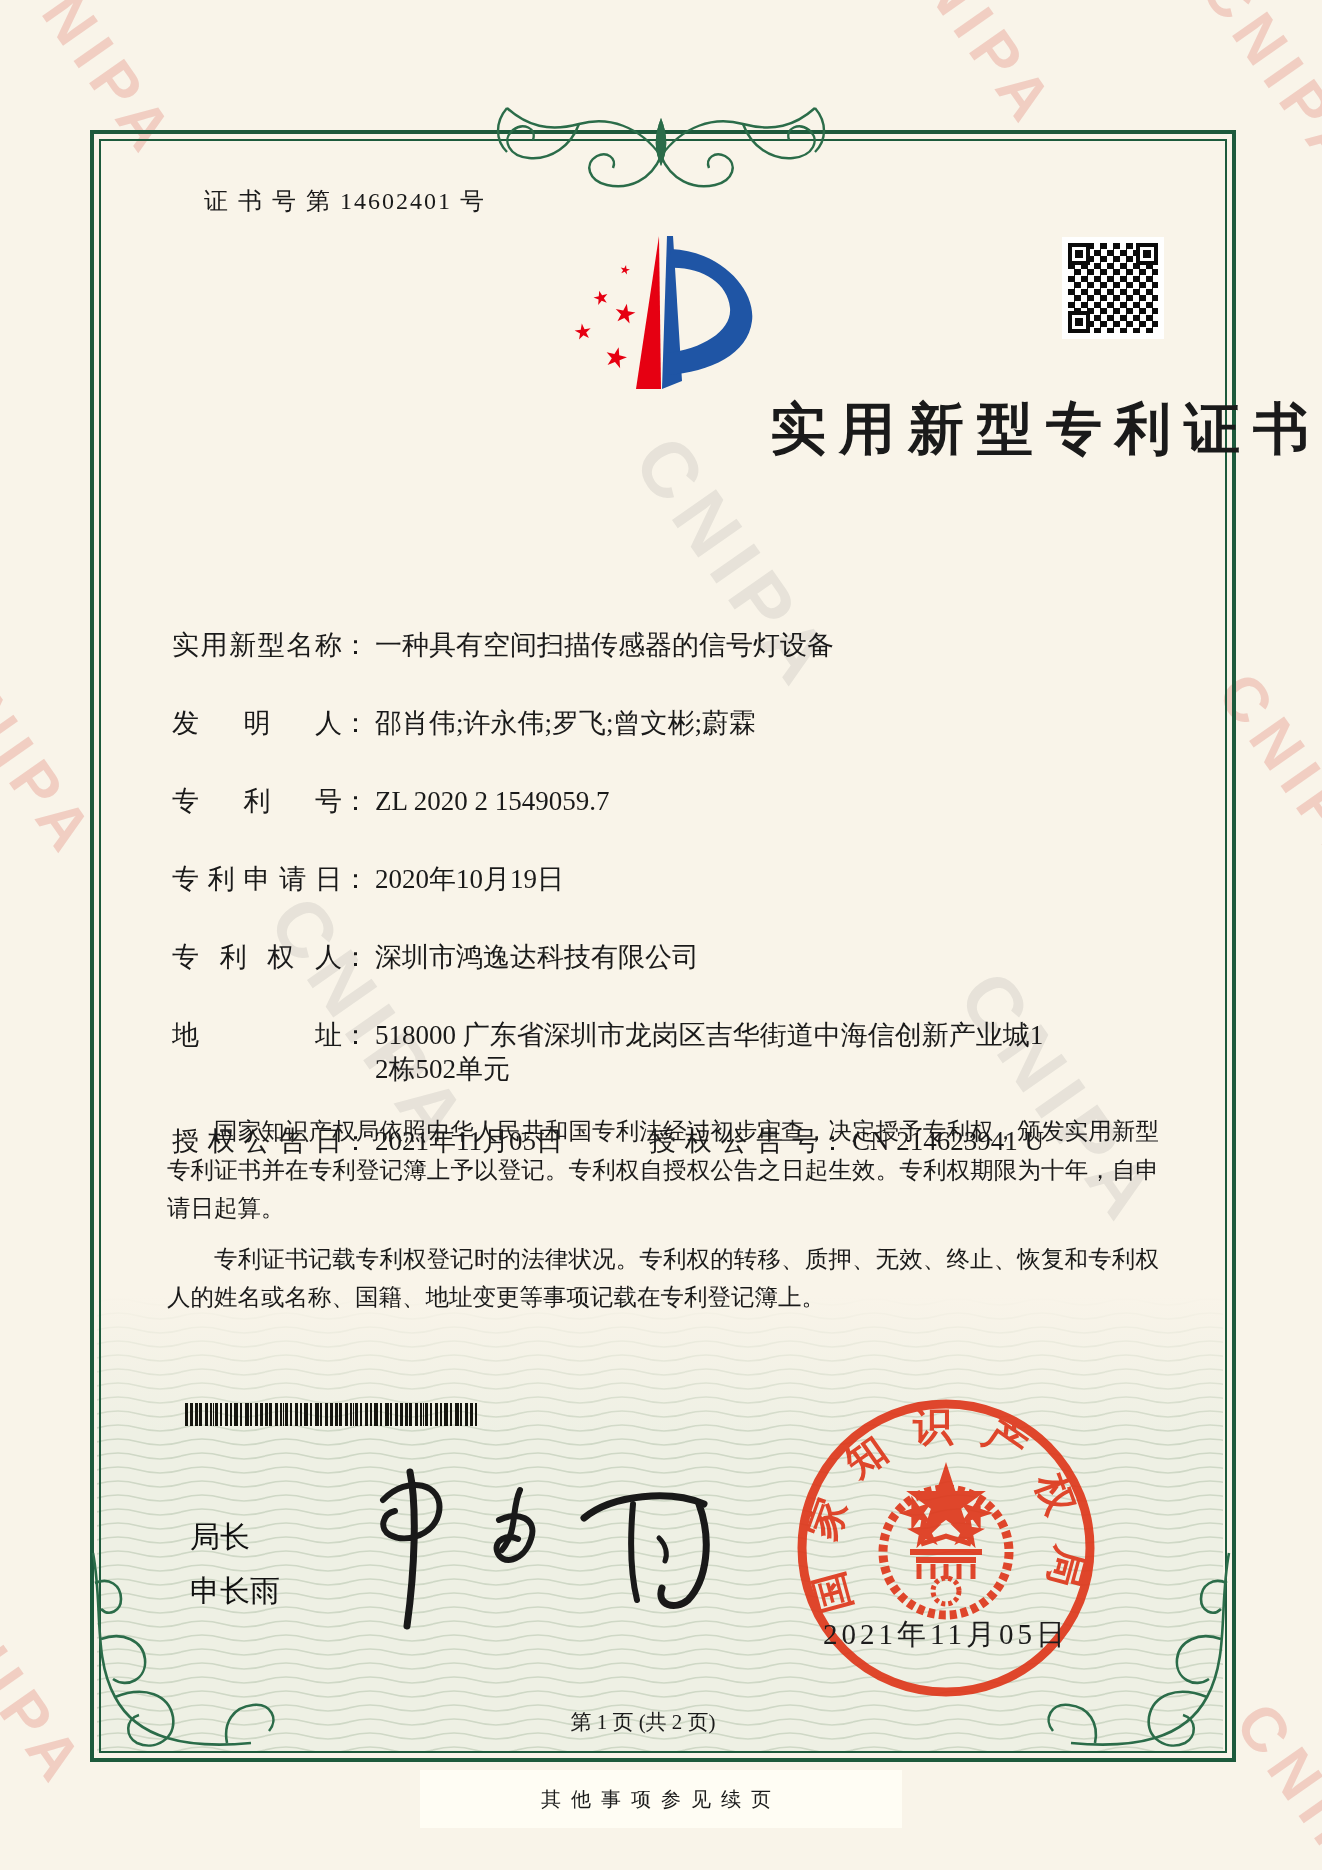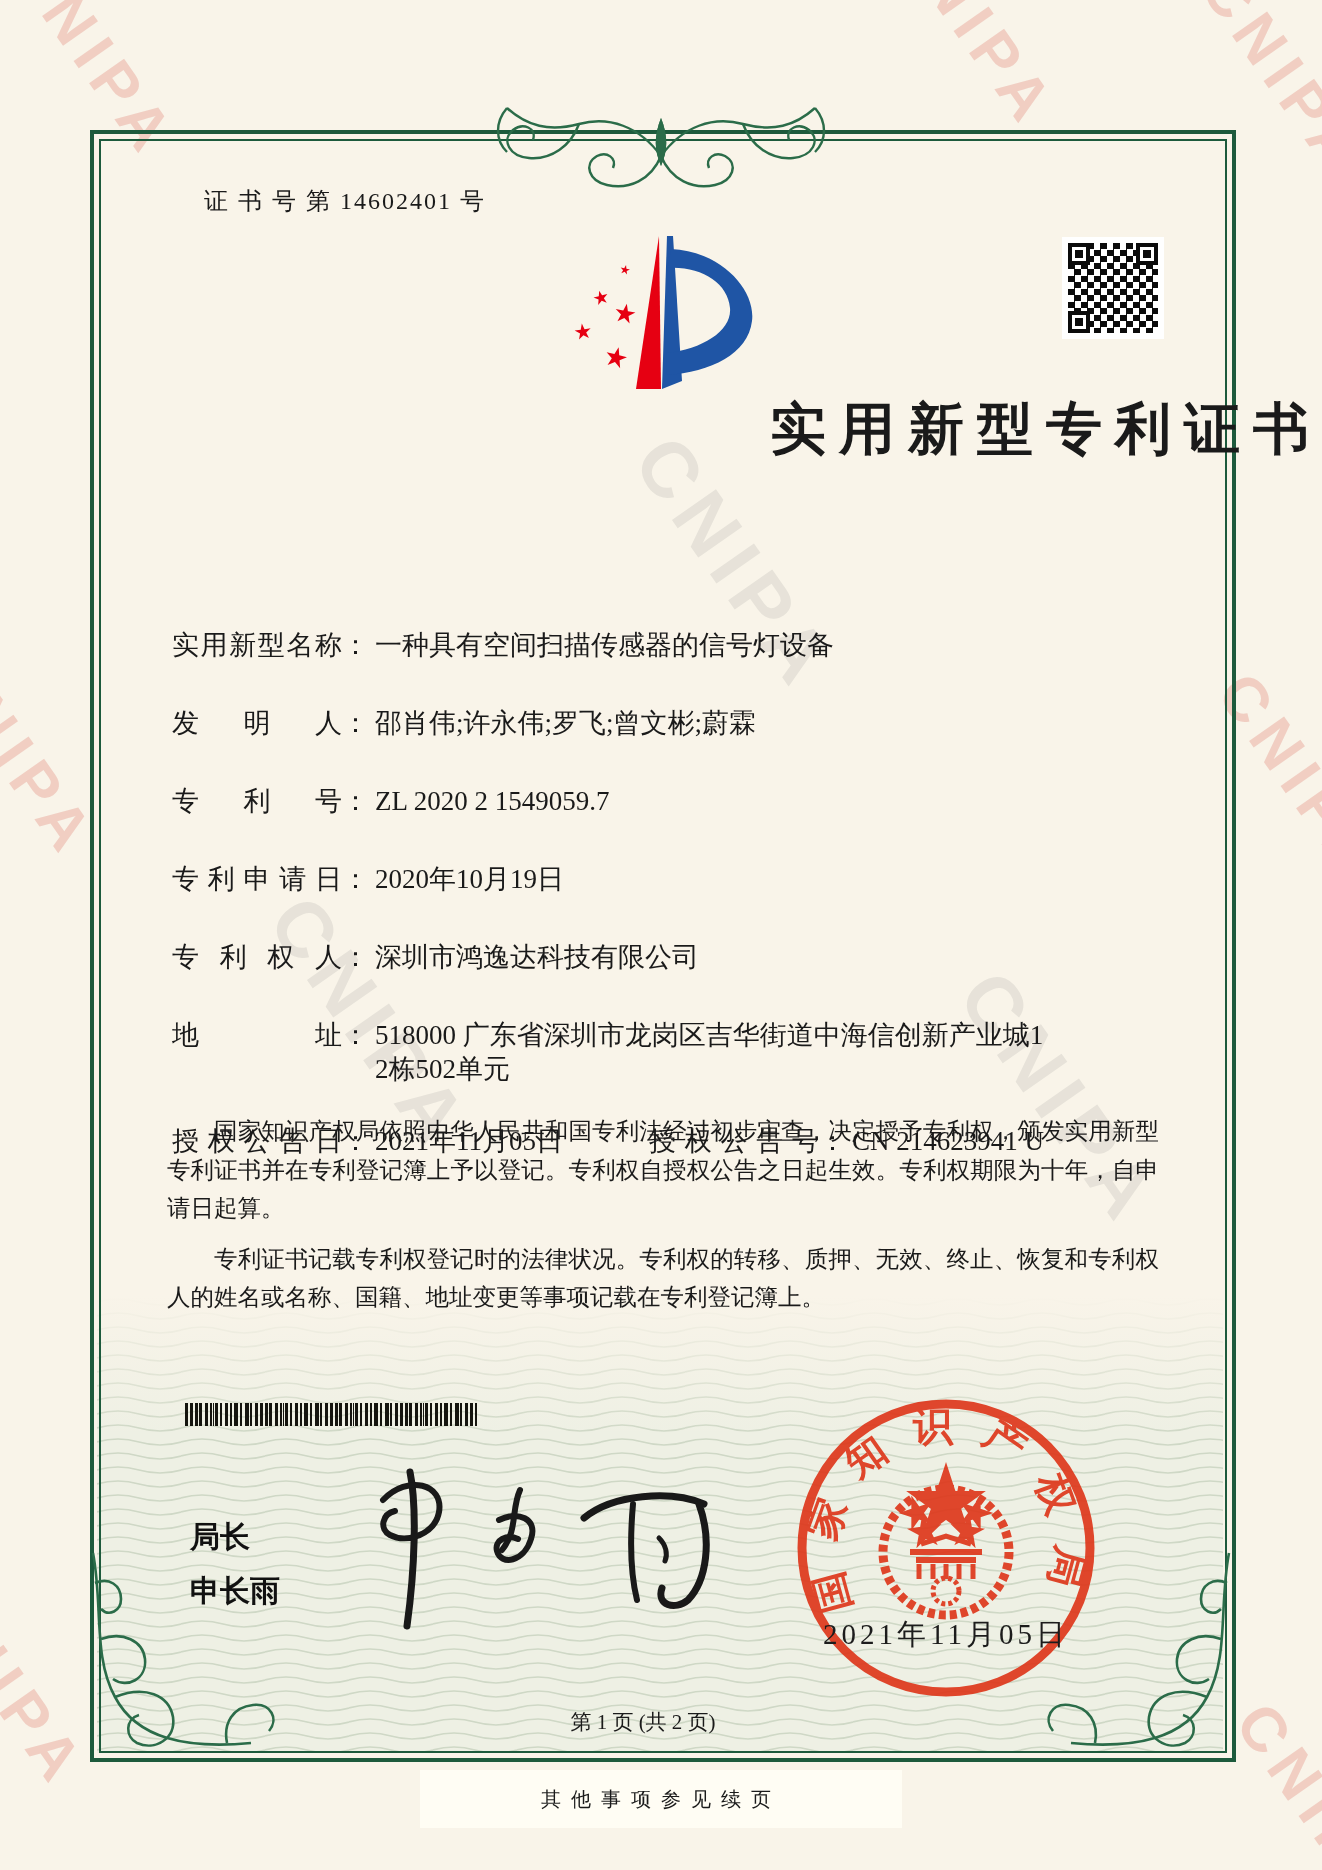--- a/index.html
+++ b/index.html
@@ -91,21 +91,21 @@
     left:185px;top:1403px;width:292px;height:23px;z-index:2;
     background:
       repeating-linear-gradient(90deg,#15150f 0 2px,rgba(0,0,0,0) 2px 5px),
       repeating-linear-gradient(90deg,#15150f 0 3px,rgba(0,0,0,0) 3px 10px),
       repeating-linear-gradient(90deg,#15150f 0 1px,rgba(0,0,0,0) 1px 7px);
   }
 
   
   .officer{left:190px;top:1510px;z-index:2;
     font-family:"Liberation Sans","DejaVu Sans",sans-serif;
-    font-weight:bold;font-size:30px;line-height:54px;color:#111;}
+    font-weight:normal;font-size:30px;line-height:54px;color:#111;}
   .signature{left:350px;top:1446px;z-index:3;}
   .seal{left:790px;top:1392px;z-index:3;}
   .seal-date{
     left:790px;top:1615px;width:312px;text-align:center;z-index:4;
     font-size:29px;letter-spacing:4px;color:#1c1c1c;
   }
 
   
   .page-no{left:0;top:1708px;width:1286px;text-align:center;font-size:21px;z-index:2;}
   .cont-note{

